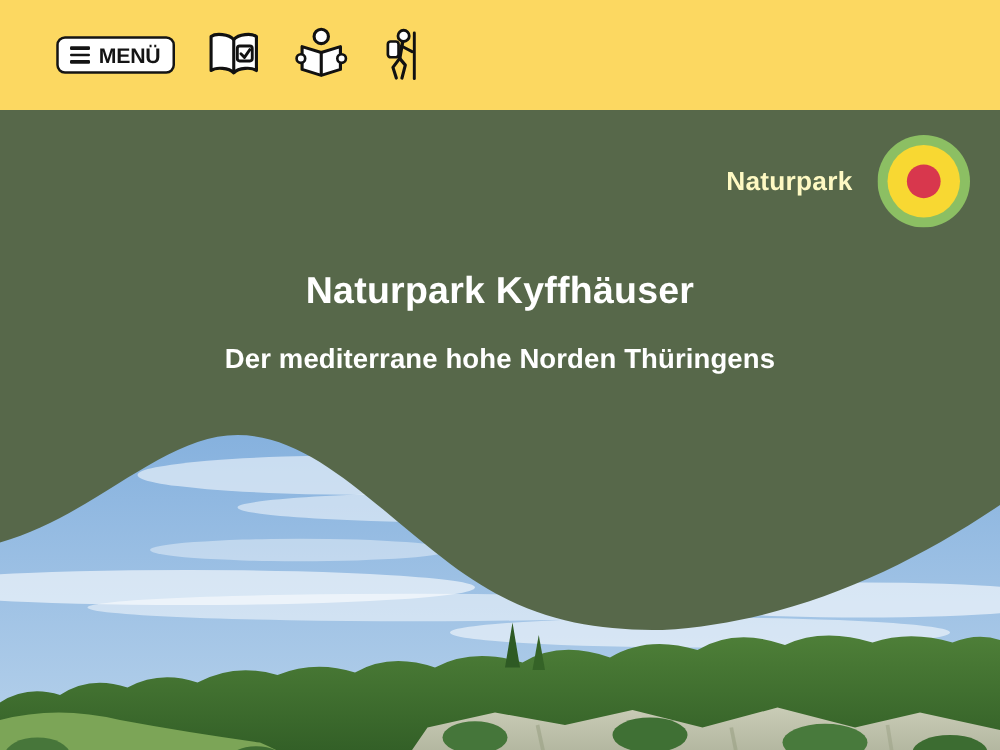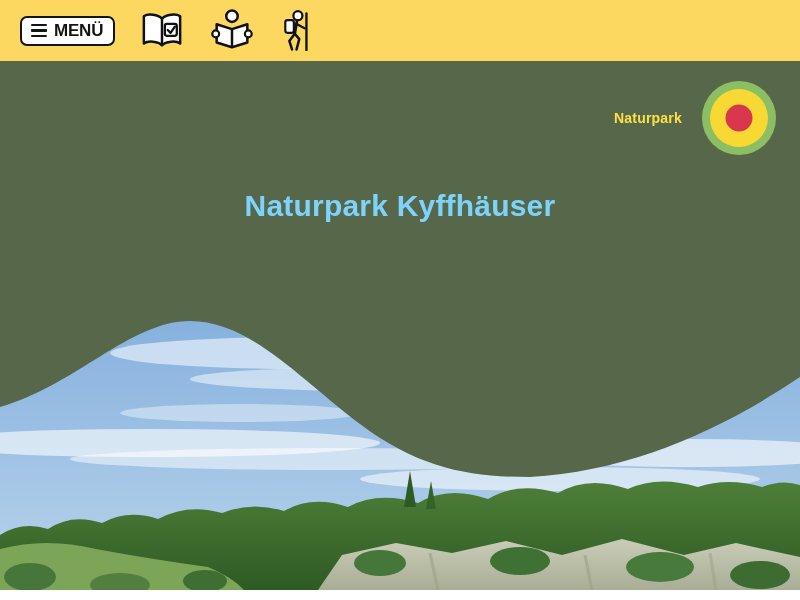--- a/index.html
+++ b/index.html
@@ -3,25 +3,25 @@
 <meta charset="utf-8">
 <style>
   * { margin: 0; padding: 0; box-sizing: border-box; }
   html, body { width: 800px; height: 600px; overflow: hidden; }
   body { font-family: "Liberation Sans", sans-serif; }
 
   .page { width: 800px; height: 600px; position: relative; background: #fff; }
 
   
   .topbar {
-    height: 61px;
+    height: 88px;
     background: var(--topbar-bg, #FCD861);
     display: flex;
     align-items: center;
-    padding-left: 20px;
+    padding-left: 45px;
   }
   .menu-btn {
     display: inline-flex;
     align-items: center;
     gap: 7px;
     background: #ffffff;
     border: 2px solid #141414;
     border-radius: 7px;
     height: 30px;
     padding: 0 10px 0 9px;
@@ -54,36 +54,36 @@
   .logo {
     position: absolute;
     top: 20px;
     right: 24px;
     display: flex;
     align-items: center;
     gap: 20px;
     cursor: pointer;
   }
   .logo-text {
-    color: #fde047;
-    font-size: 14px;
+    color: #fef9c3;
+    font-size: 21px;
     font-weight: 700;
     line-height: 27px;
     text-align: right;
     letter-spacing: 0.2px;
   }
   .logo-mark { display: block; width: 74px; height: 74px; }
 
   .hero-title {
     position: absolute;
     top: 128px;
     left: 0;
     width: 100%;
     text-align: center;
-    color: #7dd3fc;
+    color: #ffffff;
     font-size: 30px;
     font-weight: 700;
     letter-spacing: 0.2px;
   }
   .hero-subtitle {
     position: absolute;
     top: 186px;
     left: 0;
     width: 100%;
     text-align: center;
@@ -198,15 +198,16 @@
         <div>Naturpark</div>
       </div>
       <svg class="logo-mark" viewBox="0 0 74 74">
         <circle cx="37" cy="37" r="37" style="fill: var(--logo-green, #8CBF63);"></circle>
         <circle cx="37" cy="37" r="29" style="fill: var(--logo-yellow, #F8D832);"></circle>
         <circle cx="37" cy="37" r="13.5" style="fill: var(--logo-red, #D8374D);"></circle>
       </svg>
     </div>
 
     <h1 class="hero-title">Naturpark Kyffhäuser</h1>
+    <p class="hero-subtitle">Der mediterrane hohe Norden Thüringens</p>
 
   </section>
 </div>
 
 </body></html>

